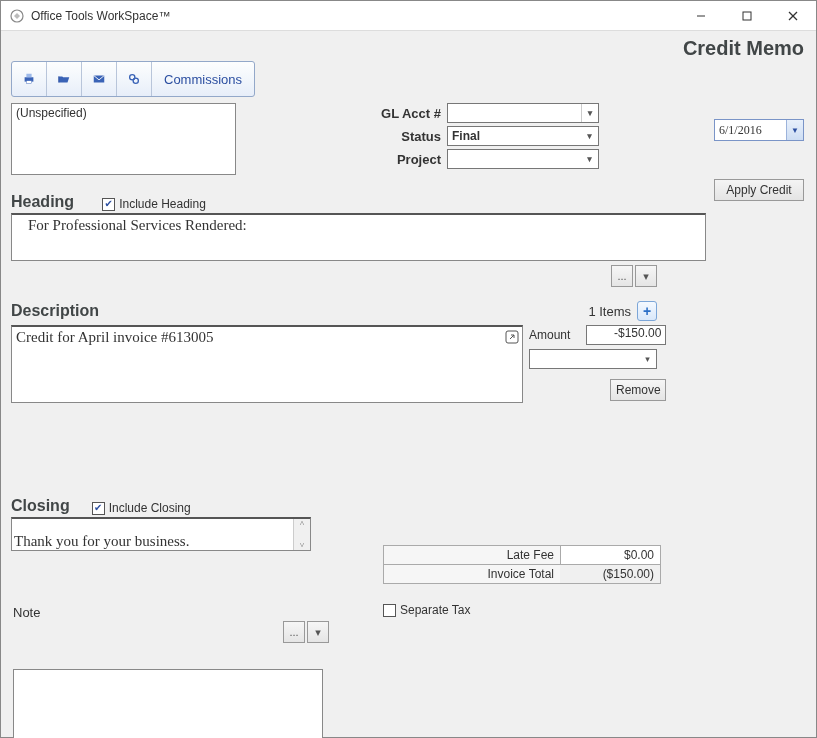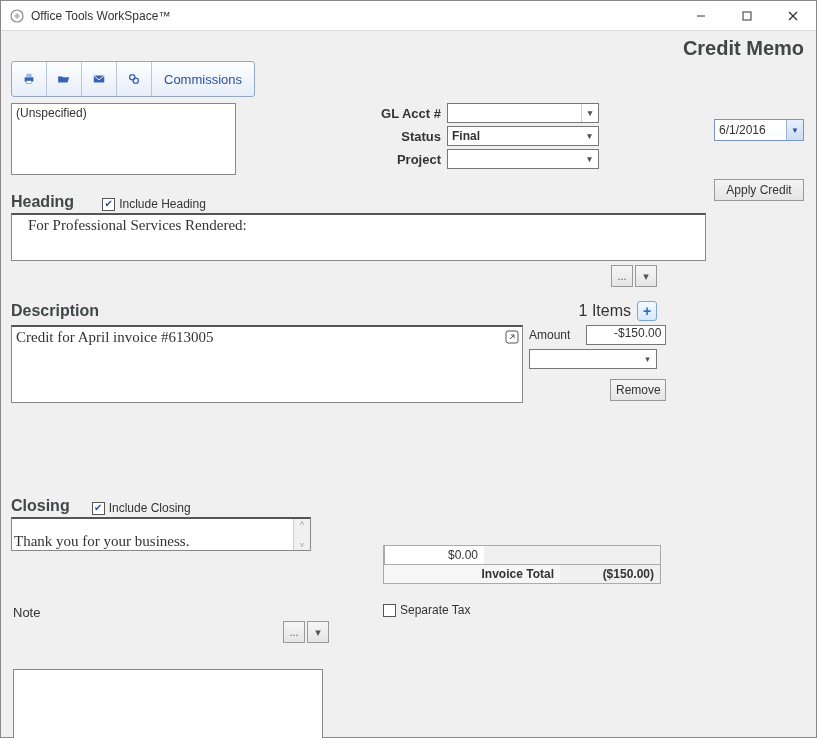--- a/index.html
+++ b/index.html
@@ -144,20 +144,21 @@
     width: 90px;
   }
   .date-combo {
     width: 90px; height: 22px;
     border: 1px solid #7a94c7;
     background: #fff;
     display: flex; align-items: center;
     padding-left: 4px;
     font-size: 12px;
     position: relative;
+    font-family: Liberation Serif, serif;
   }
   .date-combo .dd {
     position: absolute; right: 0; top: 0; bottom: 0; width: 17px;
     background: linear-gradient(#e8f0fb,#cdddf3);
     border-left: 1px solid #9cb3db;
     display:flex;align-items:center;justify-content:center;
     font-size: 8px; color: #2b4ea0;
   }
   .apply-btn {
     margin-top: 38px;
@@ -218,21 +219,21 @@
     background: linear-gradient(#f6f6f6,#e5e5e5);
     display:flex;align-items:center;justify-content:center;
     font-size:11px;color:#555;cursor:pointer;
   }
 
   .desc-header {
     display:flex; align-items:center;
     width: 646px;
     margin-top: 14px;
   }
-  .desc-header .counter { margin-left:auto; font-size:16px; color:#333; margin-right:6px;}
+  .desc-header .counter { margin-left:auto; font-size:13px; color:#333; margin-right:6px;}
   .plus-btn {
     width:20px;height:20px;border:1px solid #7ca6d8;border-radius:3px;
     background: linear-gradient(#f4f9ff,#d9e8fa);
     display:flex;align-items:center;justify-content:center;
     color:#2b6fc7;font-weight:bold;font-size:14px;cursor:pointer;
   }
 
   .desc-row { display:flex; gap:6px; margin-top:4px; }
   .desc-box {
     width: 512px;
@@ -315,21 +316,21 @@
   .totals-row .lbl {
     flex:1;text-align:right;padding-right:6px;font-size:12px;
     display:flex;align-items:center;justify-content:flex-end;
     background:#f6f6f6;
   }
   .totals-row .val {
     width:100px;text-align:right;padding-right:6px;font-size:12px;
     display:flex;align-items:center;justify-content:flex-end;
     border-left:1px solid #aaa;
   }
-  .totals-row.total .lbl, .totals-row.total .val { font-weight:bold;text-align:center; }
+  .totals-row.total .lbl, .totals-row.total .val { font-weight:normal;text-align:center; }
   .totals-row .val.editable { background:#fff; }
   .totals-row.total .val { border-left:none; }
 
   .septax {
     margin-top:20px;
     display:flex;align-items:flex-start;gap:6px;
     font-size:12px;color:#333;
   }
 
   .note-label {
@@ -511,20 +512,21 @@
     <div class="closing-box">
       <span style="white-space:nowrap;overflow:hidden;">Thank you for your business.</span>
       <div class="closing-scroll">
         <span>˄</span>
         <span>˅</span>
       </div>
     </div>
 
     <div class="totals">
       <div class="totals-row">
+        <div class="lbl">Late Fee</div>
         <div class="val editable">
           <span>$0.00</span>
         </div>
       </div>
       <div class="totals-row total">
         <div class="lbl">Invoice Total</div>
         <div class="val">($150.00)</div>
       </div>
       <div class="septax">
         <span class="chk-wrap">

